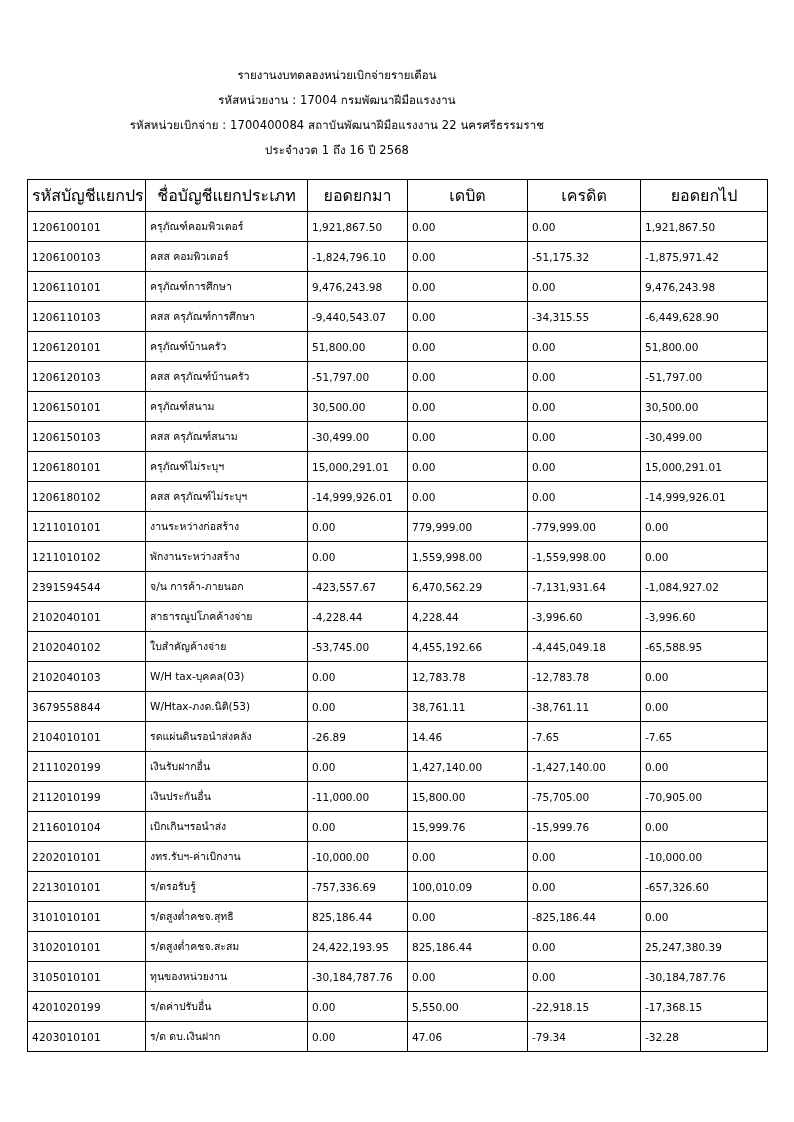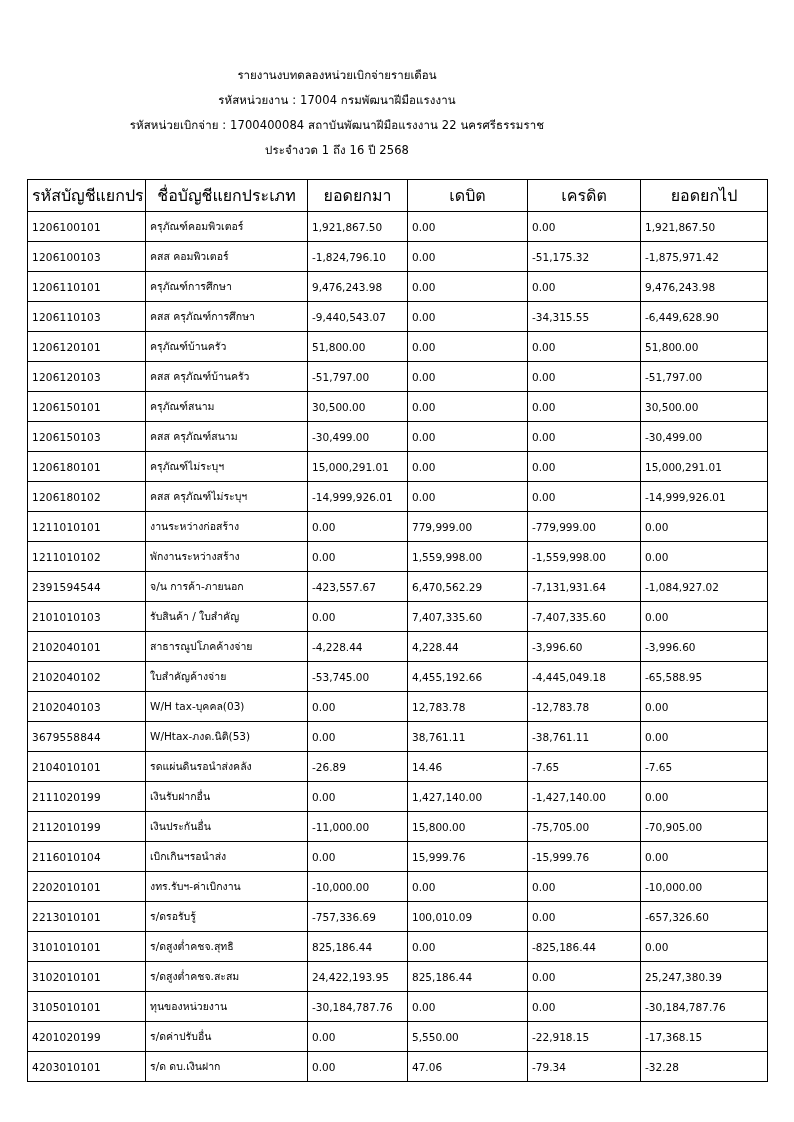--- a/index.html
+++ b/index.html
@@ -211,28 +211,20 @@
           </tr>
           <tr>
             <td class="code">2391594544</td>
             <td>จ/น การค้า-ภายนอก</td>
             <td>-423,557.67</td>
             <td>6,470,562.29</td>
             <td>-7,131,931.64</td>
             <td>-1,084,927.02</td>
           </tr>
           <tr>
-            <td class="code">2101010103</td>
-            <td>รับสินค้า / ใบสำคัญ</td>
-            <td>0.00</td>
-            <td>7,407,335.60</td>
-            <td>-7,407,335.60</td>
-            <td>0.00</td>
-          </tr>
-          <tr>
             <td class="code">2102040101</td>
             <td>สาธารณูปโภคค้างจ่าย</td>
             <td>-4,228.44</td>
             <td>4,228.44</td>
             <td>-3,996.60</td>
             <td>-3,996.60</td>
           </tr>
           <tr>
             <td class="code">2102040102</td>
             <td>ใบสำคัญค้างจ่าย</td>

